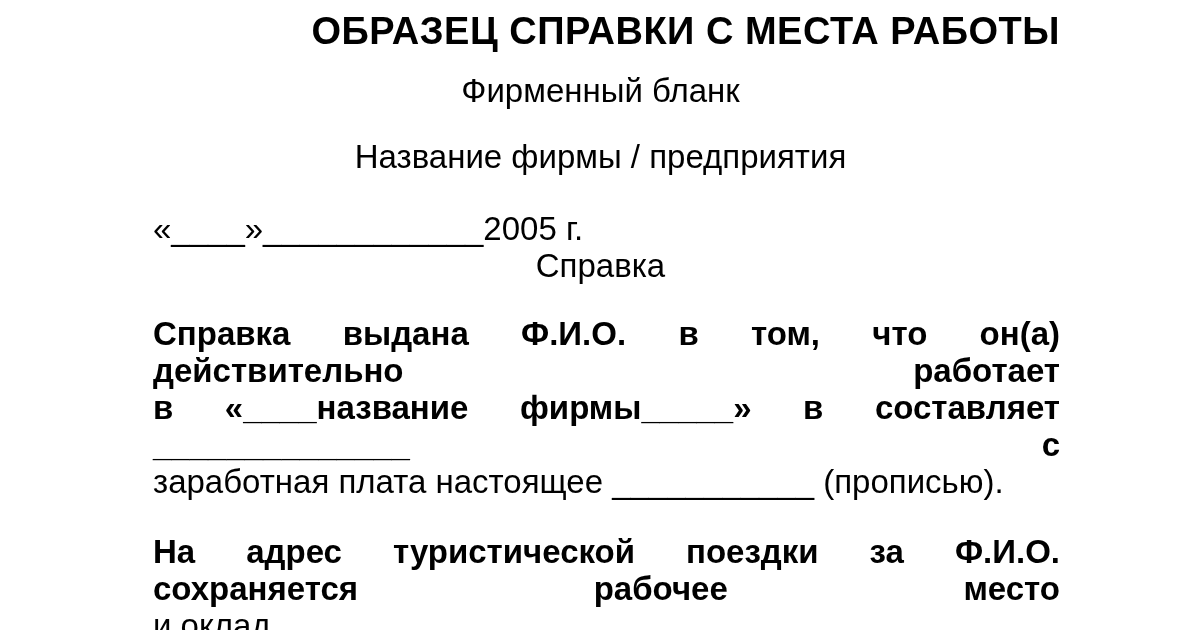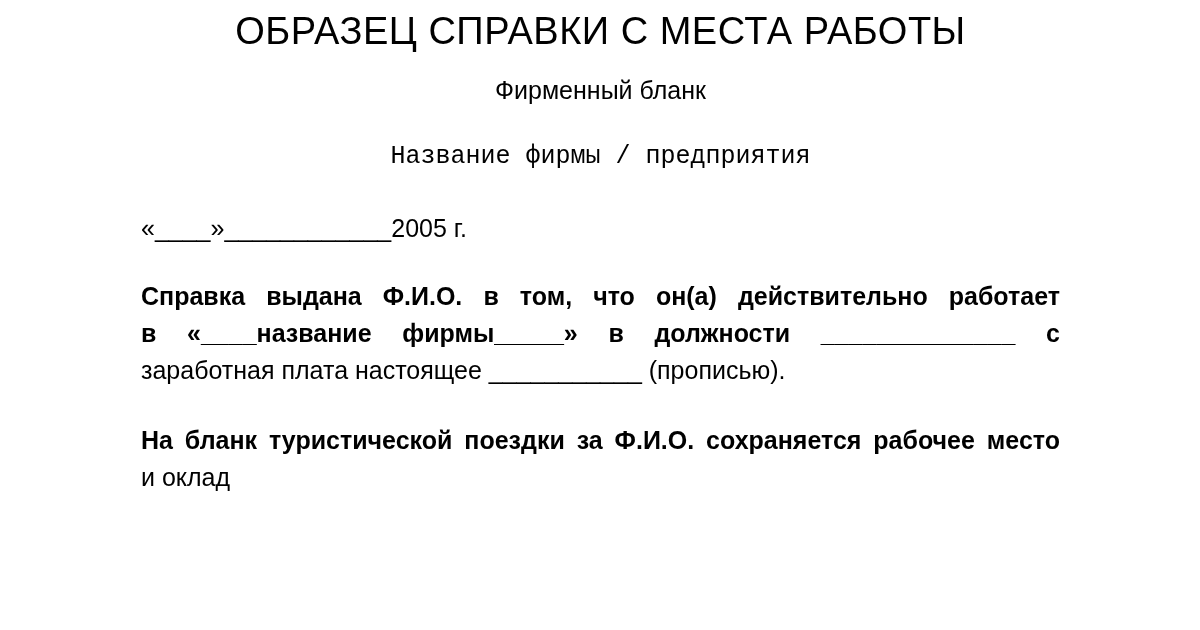--- a/index.html
+++ b/index.html
@@ -19,37 +19,37 @@
     box-sizing: border-box;
     width: 1200px;
     height: 630px;
     padding: 8px 140px 0 141px;
     background: #ffffff;
   }
   .doc-title {
     margin: 0;
     font-size: 38px;
     line-height: 46px;
-    font-weight: 400;
+    font-weight: 700;
     letter-spacing: 0.5px;
-    text-align: center;
+    text-align: right;
     white-space: nowrap;
   }
   .txt {
-    font-size: 25px;
+    font-size: 33px;
     line-height: 37px;
   }
   .center { text-align: center; }
   .letterhead-label { margin-top: 18px; }
-  .company-block { margin-top: 29px; font-family: Liberation Mono, monospace; }
+  .company-block { margin-top: 29px; }
   .ref-block { margin-top: 35px; }
   .cert-heading { margin-top: 0; }
   .body-para { margin-top: 31px; }
   .note-para { margin-top: 33px; }
-  .line { white-space: pre-wrap; }
+  .line { white-space: pre-wrap; margin-left: 12px; }
   .j {
     text-align: justify;
     text-align-last: justify;
     font-weight: bold;
   }
   .indent { padding-left: 11px; }
 </style>
 </head>
 <body>
 
@@ -60,25 +60,26 @@
   <div class="txt center letterhead-label">Фирменный бланк</div>
 
   <div class="company-block">
     <div class="txt center">Название фирмы / предприятия</div>
   </div>
 
   <div class="ref-block">
     <div class="txt line">«____»____________2005 г.</div>
   </div>
 
+  <div class="txt center cert-heading">Справка</div>
 
   <div class="body-para">
     <div class="txt line j">Справка выдана Ф.И.О. в том, что он(а) действительно работает</div>
-    <div class="txt line j">в «____название фирмы_____» в должности ______________ с</div>
+    <div class="txt line j">в «____название фирмы_____» в составляет ______________ с</div>
     <div class="txt line">заработная плата настоящее ___________ (прописью).</div>
   </div>
 
   <div class="note-para">
-    <div class="txt line j">На бланк туристической поездки за Ф.И.О. сохраняется рабочее место</div>
+    <div class="txt line j">На адрес туристической поездки за Ф.И.О. сохраняется рабочее место</div>
     <div class="txt line">и оклад</div>
   </div>
 
 </div>
 
 </body></html>

